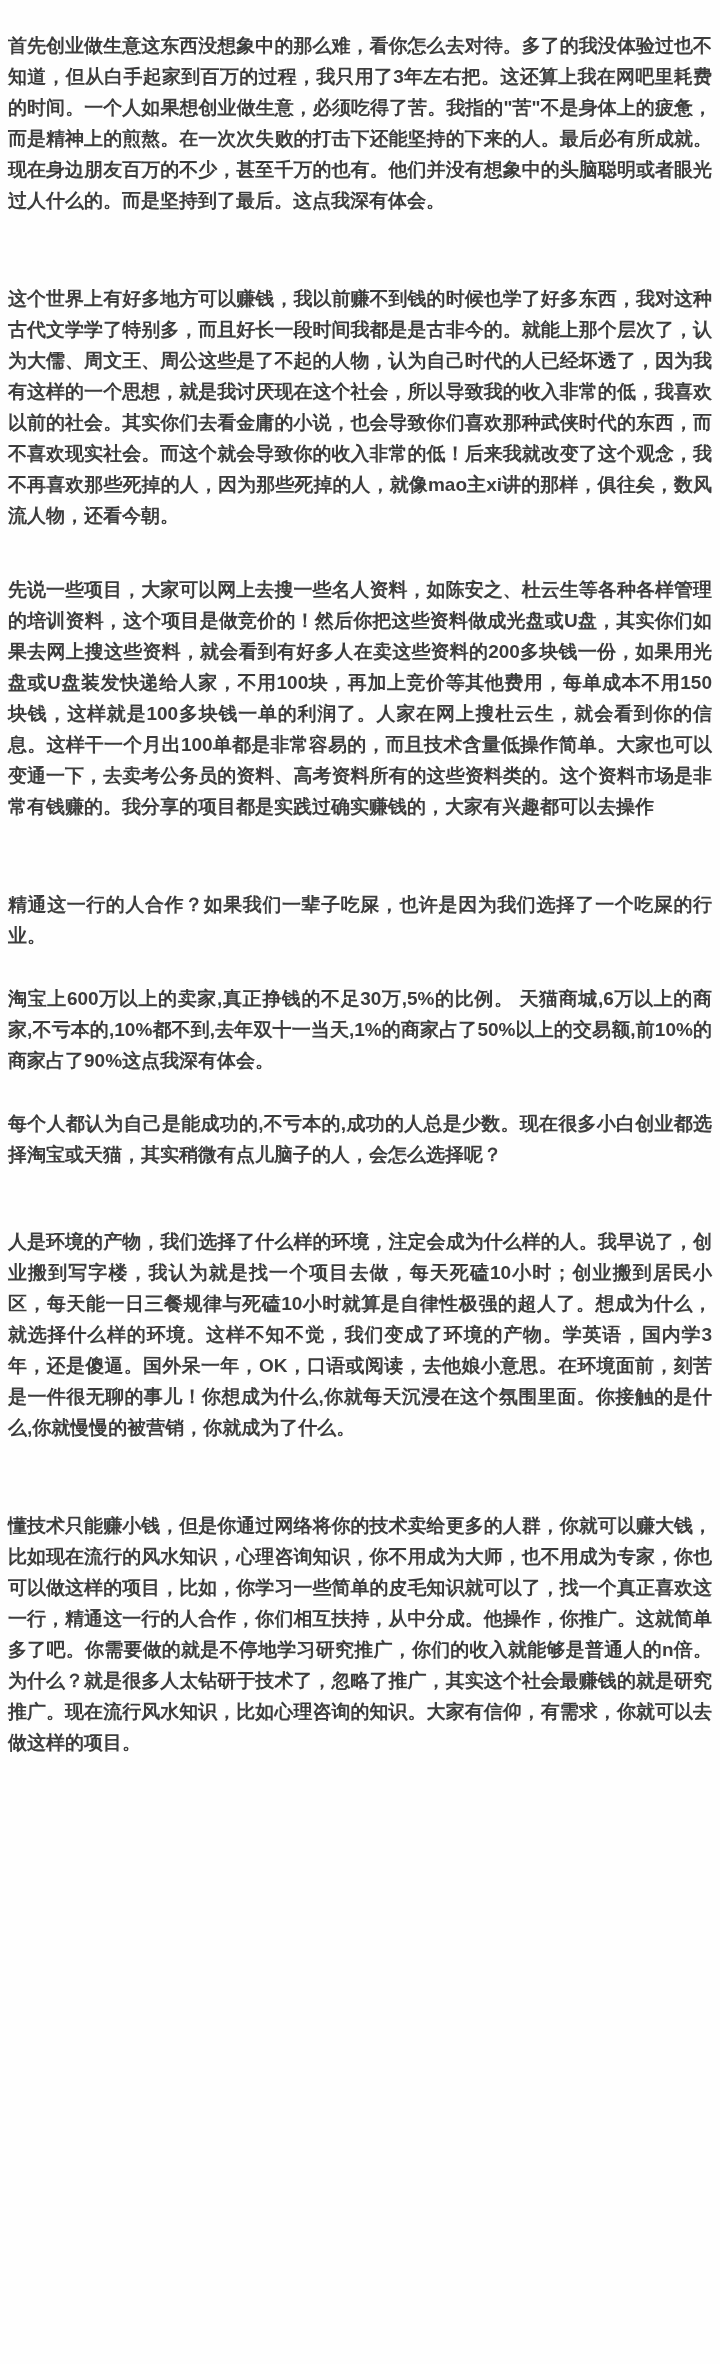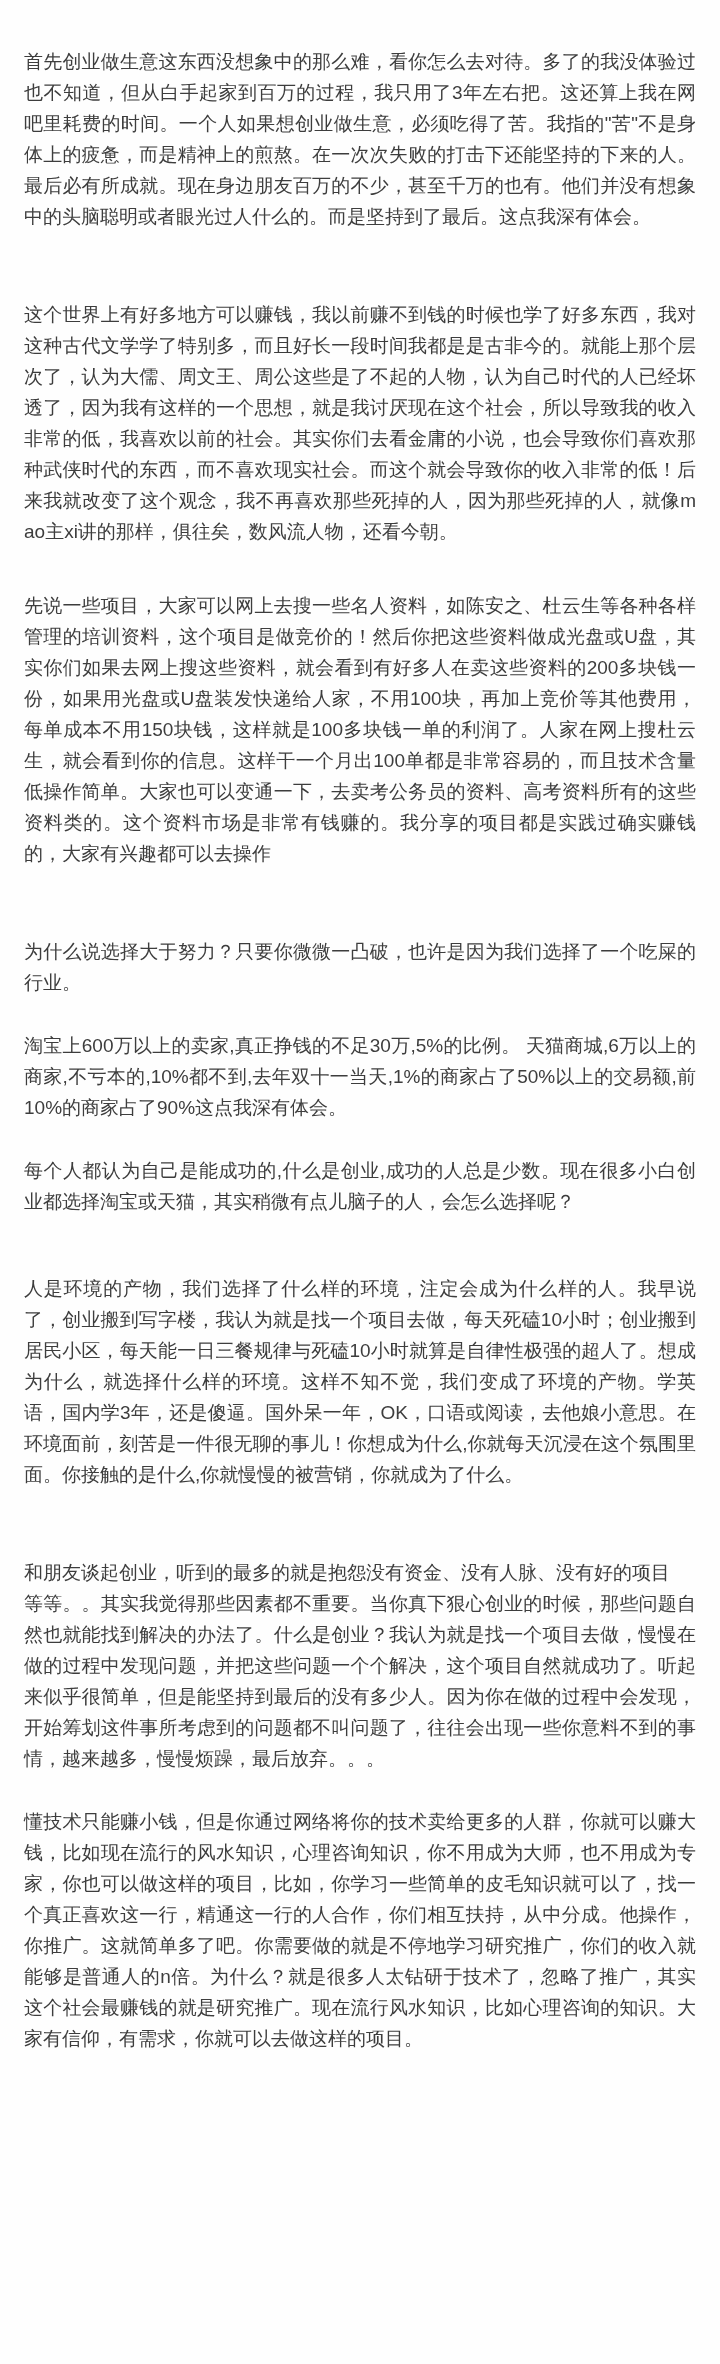--- a/index.html
+++ b/index.html
@@ -14,40 +14,39 @@
     box-sizing: border-box;
     background: #fefefe;
     padding: 30px 8px 10px 8px;
     font-family: "Liberation Sans", sans-serif;
     color: #3d3d3d;
     font-size: 19px;
     line-height: 31px;
     overflow: hidden;
   }
   .para {
-    margin: 16px;
+    margin: 0;
     text-align: justify;
     text-justify: inter-ideograph;
     white-space: pre-wrap;
     word-break: break-all;
+    font-weight: bold;
   }
   
   .mb-sm { margin-bottom: 32px; }
   .mb-md { margin-bottom: 43px; }
   .mb-lg { margin-bottom: 56px; }
   .mb-xl { margin-bottom: 67px; }
 </style>
 </head>
 <body>
 
 <div class="page">
   <p class="para mb-xl">首先创业做生意这东西没想象中的那么难，看你怎么去对待。多了的我没体验过也不知道，但从白手起家到百万的过程，我只用了3年左右把。这还算上我在网吧里耗费的时间。一个人如果想创业做生意，必须吃得了苦。我指的"苦"不是身体上的疲惫，而是精神上的煎熬。在一次次失败的打击下还能坚持的下来的人。最后必有所成就。现在身边朋友百万的不少，甚至千万的也有。他们并没有想象中的头脑聪明或者眼光过人什么的。而是坚持到了最后。这点我深有体会。</p>
   <p class="para mb-md">这个世界上有好多地方可以赚钱，我以前赚不到钱的时候也学了好多东西，我对这种古代文学学了特别多，而且好长一段时间我都是是古非今的。就能上那个层次了，认为大儒、周文王、周公这些是了不起的人物，认为自己时代的人已经坏透了，因为我有这样的一个思想，就是我讨厌现在这个社会，所以导致我的收入非常的低，我喜欢以前的社会。其实你们去看金庸的小说，也会导致你们喜欢那种武侠时代的东西，而不喜欢现实社会。而这个就会导致你的收入非常的低！后来我就改变了这个观念，我不再喜欢那些死掉的人，因为那些死掉的人，就像mao主xi讲的那样，俱往矣，数风流人物，还看今朝。</p>
   <p class="para mb-xl">先说一些项目，大家可以网上去搜一些名人资料，如陈安之、杜云生等各种各样管理的培训资料，这个项目是做竞价的！然后你把这些资料做成光盘或U盘，其实你们如果去网上搜这些资料，就会看到有好多人在卖这些资料的200多块钱一份，如果用光盘或U盘装发快递给人家，不用100块，再加上竞价等其他费用，每单成本不用150块钱，这样就是100多块钱一单的利润了。人家在网上搜杜云生，就会看到你的信息。这样干一个月出100单都是非常容易的，而且技术含量低操作简单。大家也可以变通一下，去卖考公务员的资料、高考资料所有的这些资料类的。这个资料市场是非常有钱赚的。我分享的项目都是实践过确实赚钱的，大家有兴趣都可以去操作</p>
-  <p class="para mb-sm">为什么说选择大于努力？只要你微微一凸破，也许是因为我们选择了一个吃屎的行业。</p>
+  <p class="para mb-sm">精通这一行的人合作？如果我们一辈子吃屎，也许是因为我们选择了一个吃屎的行业。</p>
   <p class="para mb-sm">淘宝上600万以上的卖家,真正挣钱的不足30万,5%的比例。 天猫商城,6万以上的商家,不亏本的,10%都不到,去年双十一当天,1%的商家占了50%以上的交易额,前10%的商家占了90%这点我深有体会。</p>
-  <p class="para mb-lg">每个人都认为自己是能成功的,什么是创业,成功的人总是少数。现在很多小白创业都选择淘宝或天猫，其实稍微有点儿脑子的人，会怎么选择呢？</p>
+  <p class="para mb-lg">每个人都认为自己是能成功的,不亏本的,成功的人总是少数。现在很多小白创业都选择淘宝或天猫，其实稍微有点儿脑子的人，会怎么选择呢？</p>
   <p class="para mb-xl">人是环境的产物，我们选择了什么样的环境，注定会成为什么样的人。我早说了，创业搬到写字楼，我认为就是找一个项目去做，每天死磕10小时；创业搬到居民小区，每天能一日三餐规律与死磕10小时就算是自律性极强的超人了。想成为什么，就选择什么样的环境。这样不知不觉，我们变成了环境的产物。学英语，国内学3年，还是傻逼。国外呆一年，OK，口语或阅读，去他娘小意思。在环境面前，刻苦是一件很无聊的事儿！你想成为什么,你就每天沉浸在这个氛围里面。你接触的是什么,你就慢慢的被营销，你就成为了什么。</p>
-  <p class="para mb-sm">和朋友谈起创业，听到的最多的就是抱怨没有资金、没有人脉、没有好的项目
-等等。。其实我觉得那些因素都不重要。当你真下狠心创业的时候，那些问题自然也就能找到解决的办法了。什么是创业？我认为就是找一个项目去做，慢慢在做的过程中发现问题，并把这些问题一个个解决，这个项目自然就成功了。听起来似乎很简单，但是能坚持到最后的没有多少人。因为你在做的过程中会发现，开始筹划这件事所考虑到的问题都不叫问题了，往往会出现一些你意料不到的事情，越来越多，慢慢烦躁，最后放弃。。。</p>
   <p class="para">懂技术只能赚小钱，但是你通过网络将你的技术卖给更多的人群，你就可以赚大钱，比如现在流行的风水知识，心理咨询知识，你不用成为大师，也不用成为专家，你也可以做这样的项目，比如，你学习一些简单的皮毛知识就可以了，找一个真正喜欢这一行，精通这一行的人合作，你们相互扶持，从中分成。他操作，你推广。这就简单多了吧。你需要做的就是不停地学习研究推广，你们的收入就能够是普通人的n倍。为什么？就是很多人太钻研于技术了，忽略了推广，其实这个社会最赚钱的就是研究推广。现在流行风水知识，比如心理咨询的知识。大家有信仰，有需求，你就可以去做这样的项目。</p>
 
 </div>
 
 </body></html>

